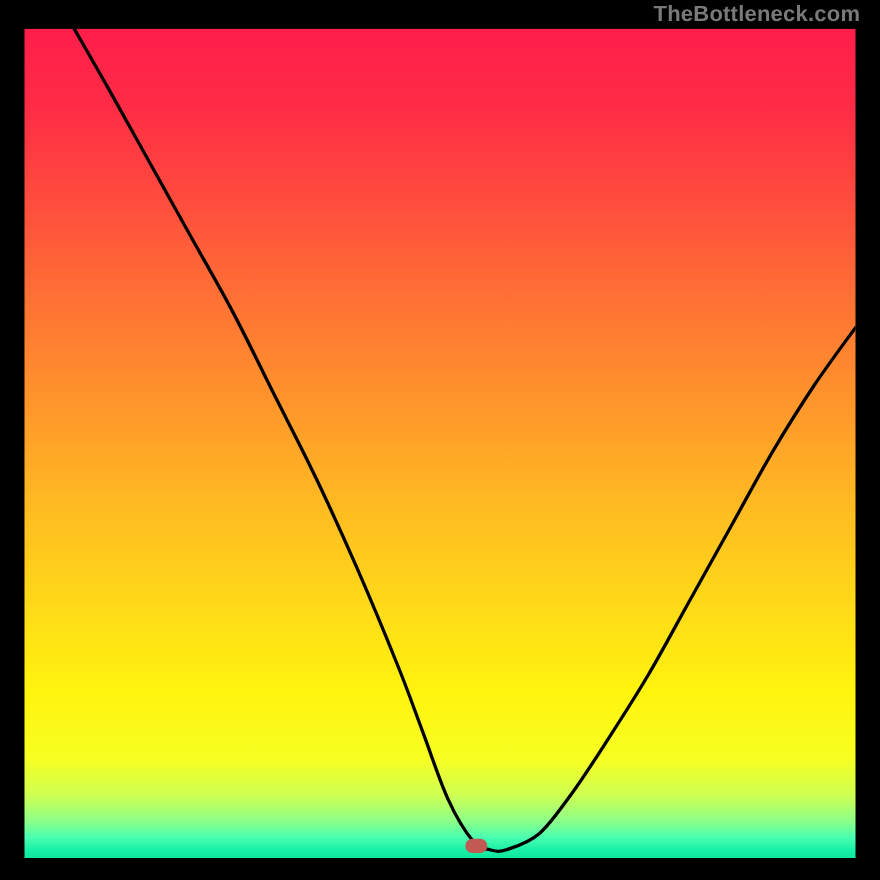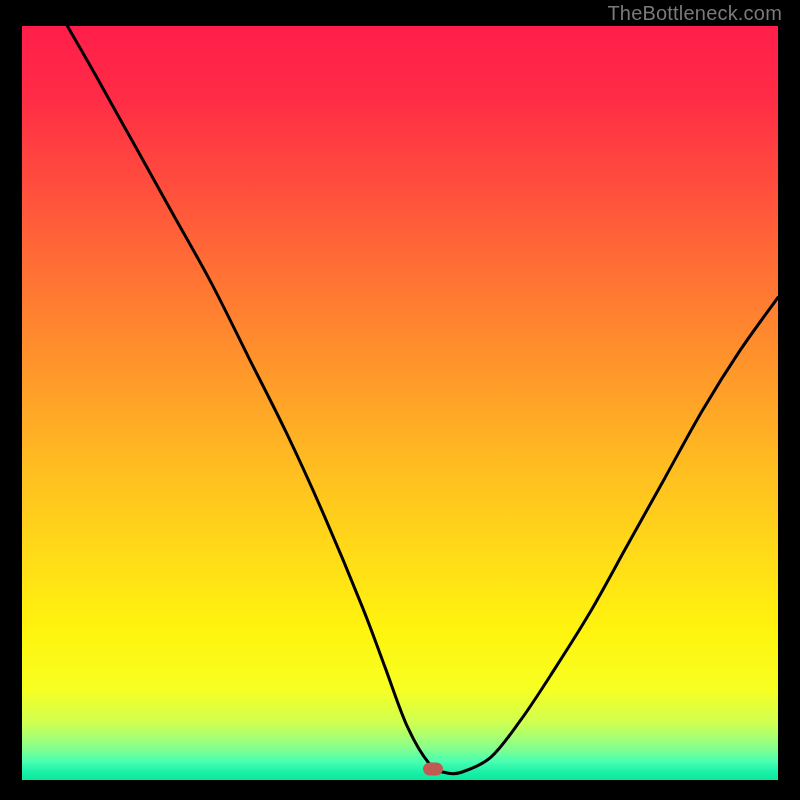--- a/index.html
+++ b/index.html
@@ -19,21 +19,21 @@
     height: 800px;
     background: #000;
   }
   .source {
     position: absolute;
     top: 2px;
     right: 18px;
     color: #7a7a7a;
     font-size: 20px;
     letter-spacing: 0.2px;
-    font-weight: 400;
+    font-weight: 700;
   }
   .plot {
     position: absolute;
     left: 22px;
     top: 26px;
     width: 756px;
     height: 754px;
     box-sizing: border-box;
     overflow: hidden;
   }

